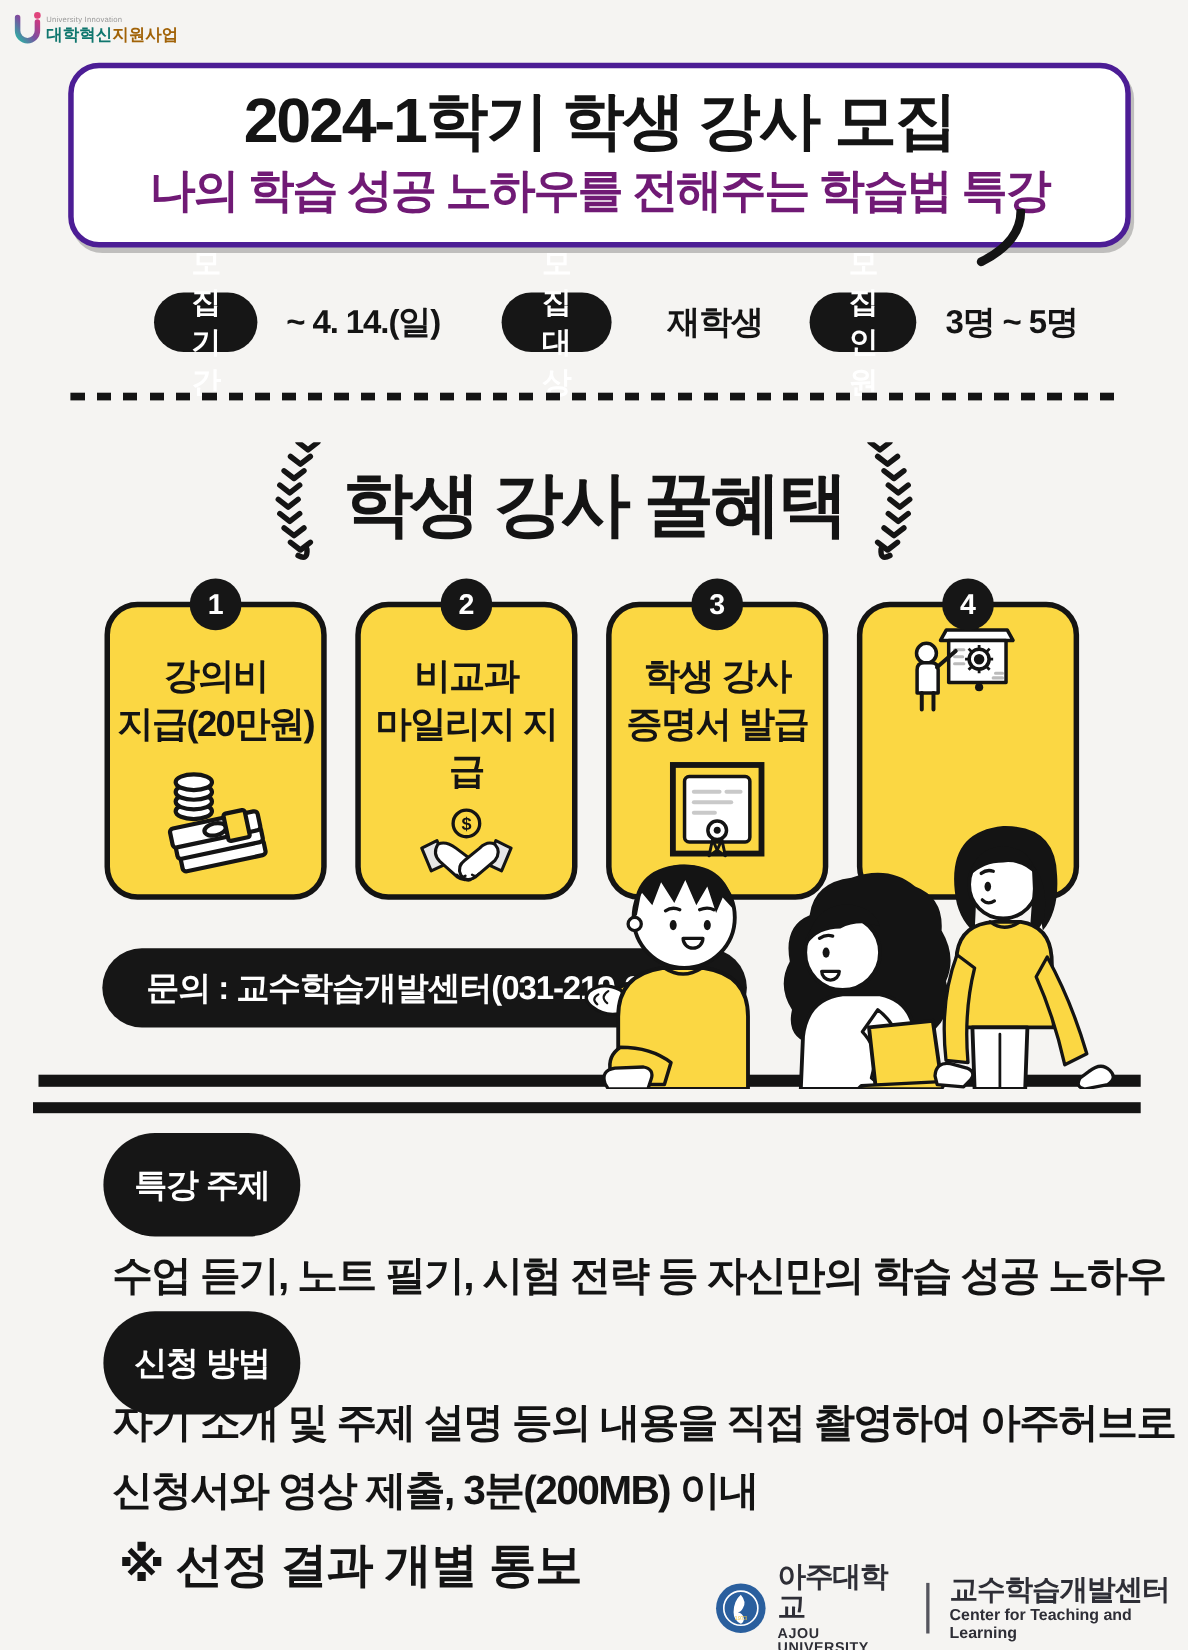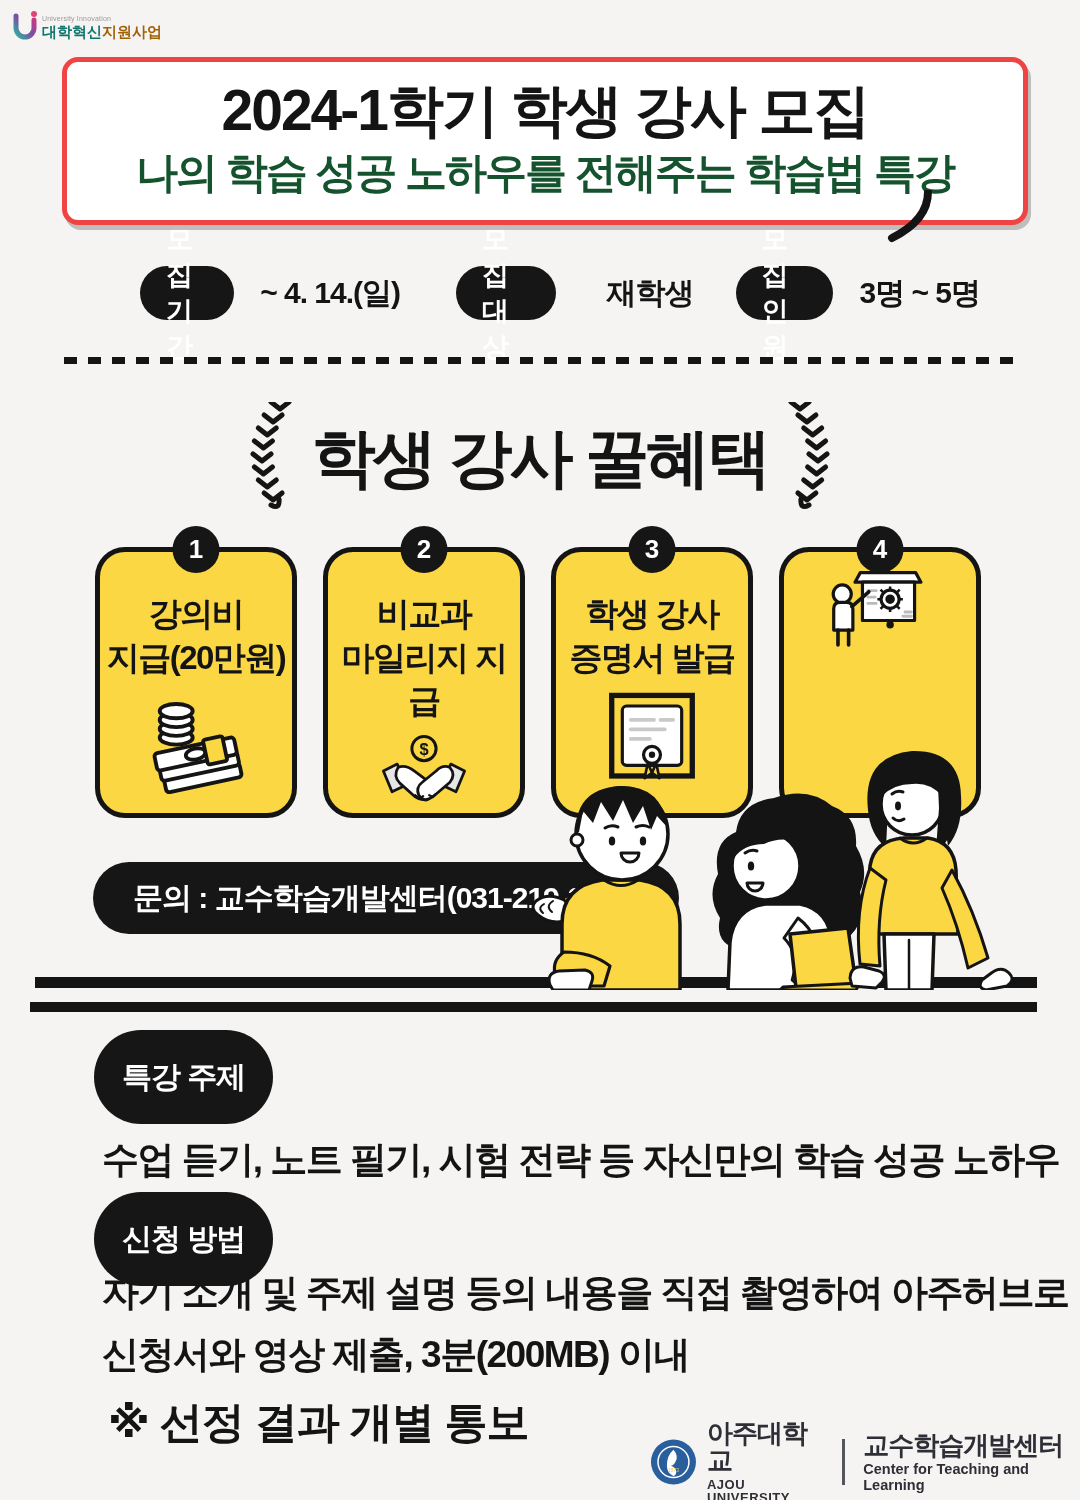--- a/index.html
+++ b/index.html
@@ -8,31 +8,31 @@
 
   
   .gov-logo{position:absolute;left:12px;top:10px;display:flex;align-items:flex-end;gap:4px;}
   .gov-text{line-height:1;}
   .gov-small{font-size:7px;color:#9a9a9a;letter-spacing:.2px;margin-bottom:2px;}
   .gov-bold{font-size:15px;font-weight:800;color:#0f766e;}
   .gov-light{font-size:15px;font-weight:600;color:#a16207;}
 
   
   .title-box{position:absolute;left:62px;top:57px;width:956px;height:158px;background:#ffffff;
-             border:5px solid #ef4444;border-radius:16px;box-shadow:3px 5px 0 rgba(0,0,0,.22);
+             border:5px solid #4c1d95;border-radius:28px;box-shadow:3px 5px 0 rgba(0,0,0,.22);
              display:flex;flex-direction:column;align-items:center;justify-content:center;z-index:2;}
   .main-title{font-size:57px;font-weight:900;letter-spacing:-2px;line-height:1.05;}
-  .sub-title{font-size:42px;font-weight:900;letter-spacing:-2px;color:#14532d;margin-top:4px;}
+  .sub-title{font-size:42px;font-weight:900;letter-spacing:-2px;color:#701a75;margin-top:4px;}
   .bubble-tail{position:absolute;left:876px;top:190px;z-index:3;}
 
   
   .badges-row{position:absolute;left:140px;top:266px;width:840px;display:flex;align-items:center;}
   .badge-group{display:flex;align-items:center;}
   .black-pill{background:#161616;color:#fff;border-radius:999px;display:flex;align-items:center;justify-content:center;}
-  .badge-pill{height:54px;padding:0 26px;font-size:27px;font-weight:800;letter-spacing:-1px;}
+  .badge-pill{height:54px;padding:0 26px;font-size:27px;font-weight:800;letter-spacing:-1px;text-align:center;}
   .badge-value{font-size:30px;font-weight:800;letter-spacing:-1px;margin-left:26px;white-space:nowrap;}
   .gap1{margin-right:56px;}.gap2{margin-right:42px;gap:25px;}
 
   
   .dashed-divider{position:absolute;left:64px;top:357px;width:952px;height:7px;
       background:repeating-linear-gradient(90deg,#141414 0 13px,transparent 13px 24px);}
 
   
   .benefits-title{position:absolute;left:0;top:402px;width:1080px;display:flex;align-items:center;justify-content:center;gap:16px;}
   .benefits-text{font-size:64px;font-weight:900;letter-spacing:-3px;}

